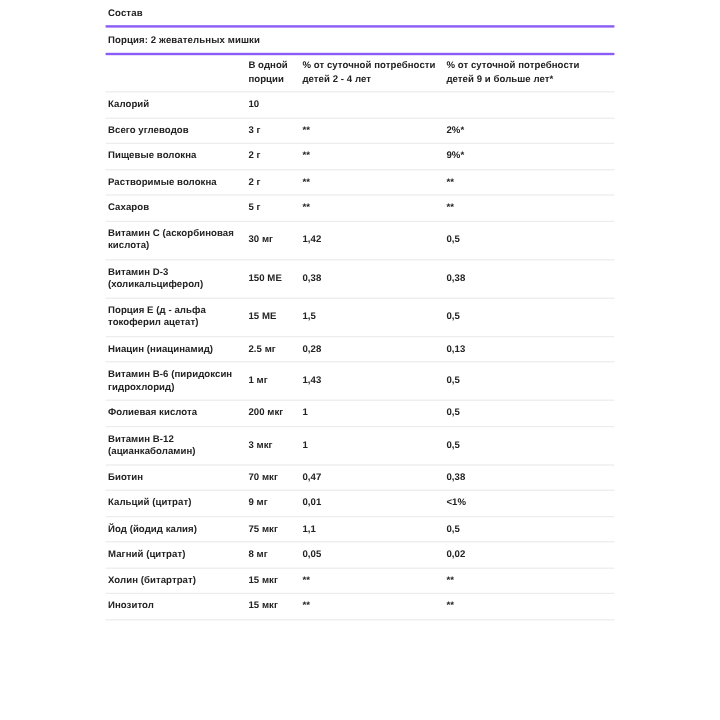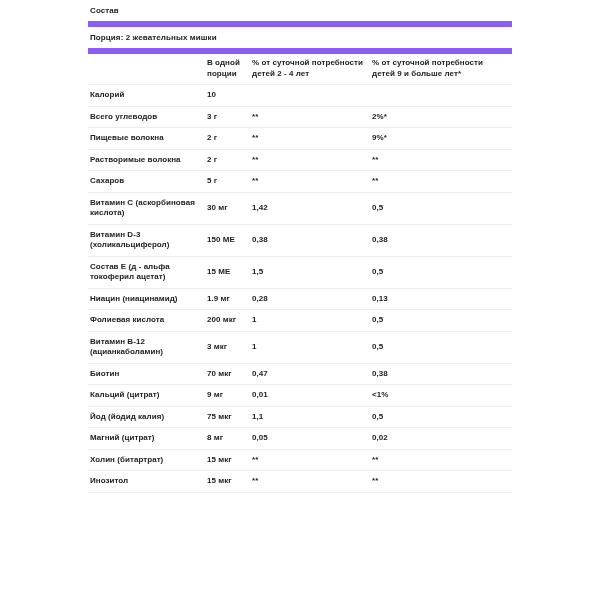--- a/index.html
+++ b/index.html
@@ -24,21 +24,21 @@
   }
   .sheet {
     position: absolute;
     left: 88px;
     top: 0px;
     width: 424px;
   }
 
   
   .meta-row {
-    border-bottom: 6px solid #8b5cf6;
+    border-bottom: 2px solid #8b5cf6;
     padding: 5px 2px 5px 2px;
     font-size: 8px;
     font-weight: bold;
     color: #222222;
     line-height: 11px;
     letter-spacing: 0.1px;
   }
 
   
   table.nutri {
@@ -134,30 +134,36 @@
             <td>1,42</td>
             <td>0,5</td>
           </tr>
         <tr>
             <td class="name">Витамин D-3 (холикальциферол)</td>
             <td>150 МЕ</td>
             <td>0,38</td>
             <td>0,38</td>
           </tr>
         <tr>
-            <td class="name">Состав Е (д - альфа токоферил ацетат)</td>
+            <td class="name">Порция Е (д - альфа токоферил ацетат)</td>
             <td>15 МЕ</td>
             <td>1,5</td>
             <td>0,5</td>
           </tr>
         <tr>
             <td class="name">Ниацин (ниацинамид)</td>
-            <td>1.9 мг</td>
+            <td>2.5 мг</td>
             <td>0,28</td>
             <td>0,13</td>
+          </tr>
+        <tr>
+            <td class="name">Витамин В-6 (пиридоксин гидрохлорид)</td>
+            <td>1 мг</td>
+            <td>1,43</td>
+            <td>0,5</td>
           </tr>
         <tr>
             <td class="name">Фолиевая кислота</td>
             <td>200 мкг</td>
             <td>1</td>
             <td>0,5</td>
           </tr>
         <tr>
             <td class="name">Витамин В-12 (ацианкаболамин)</td>
             <td>3 мкг</td>

